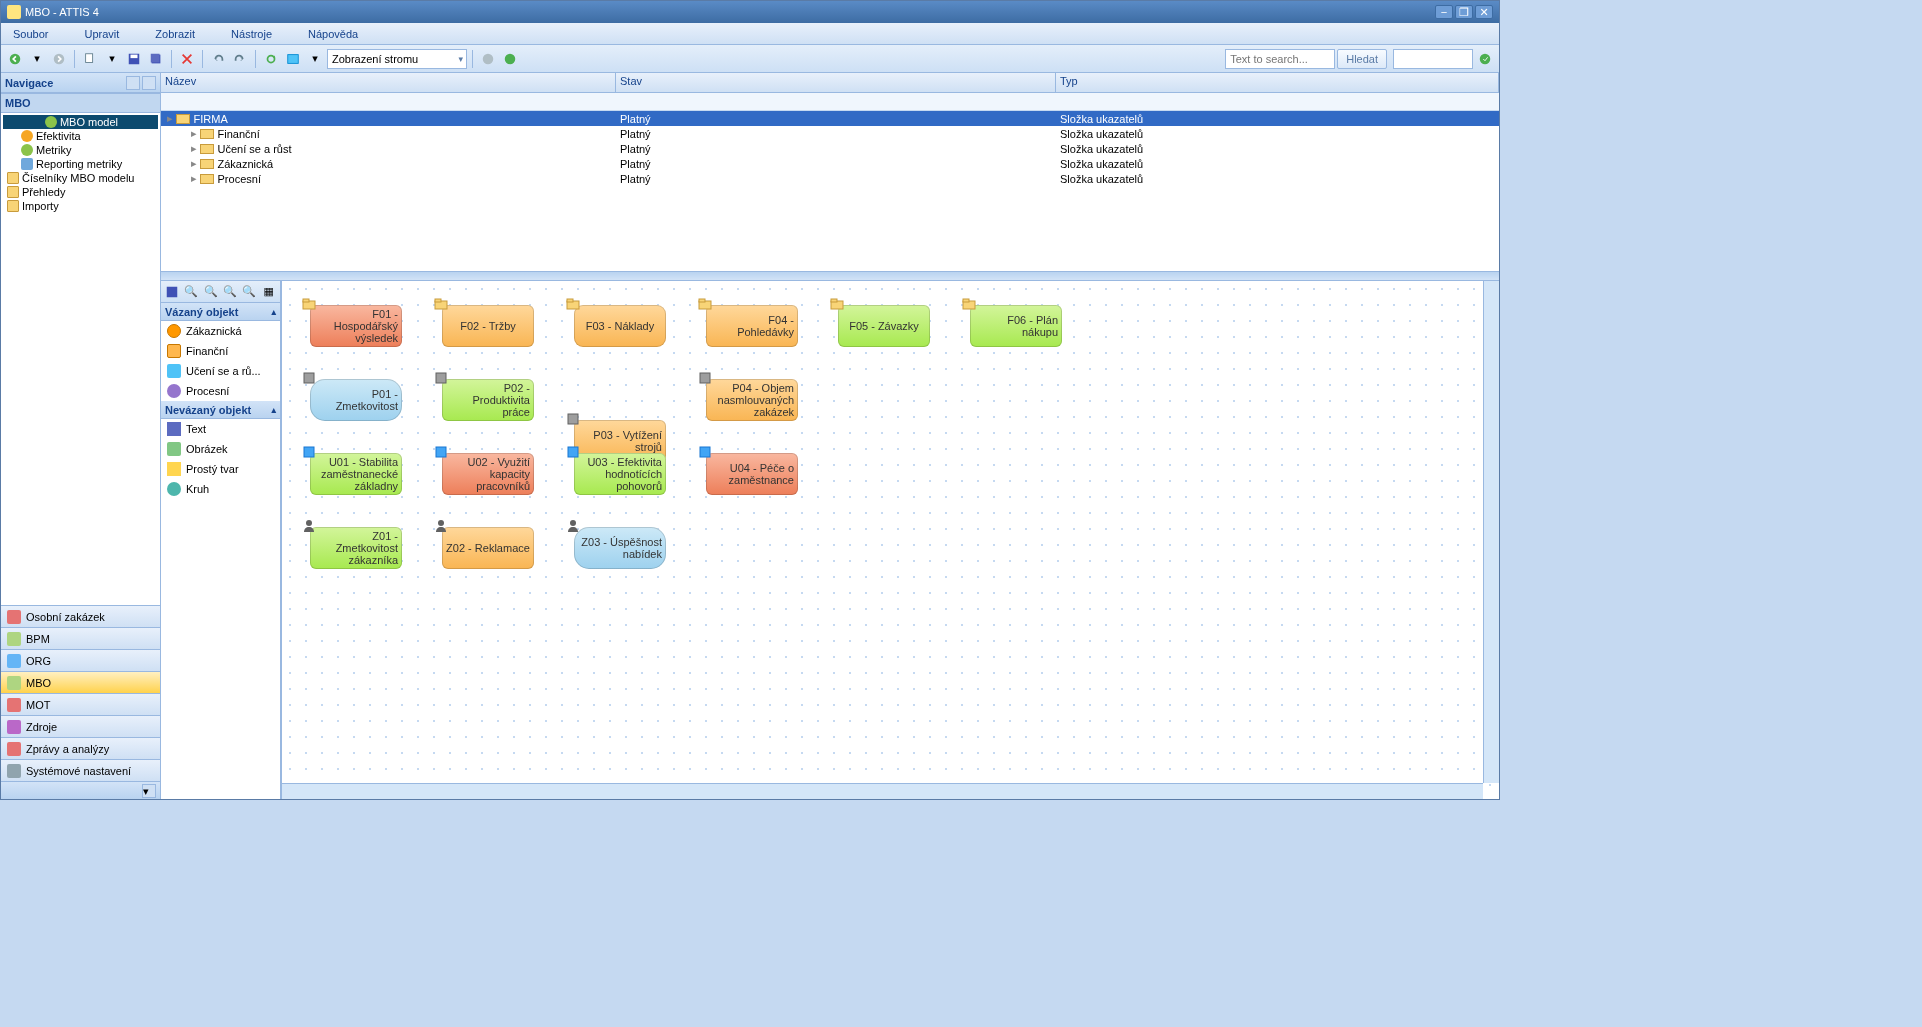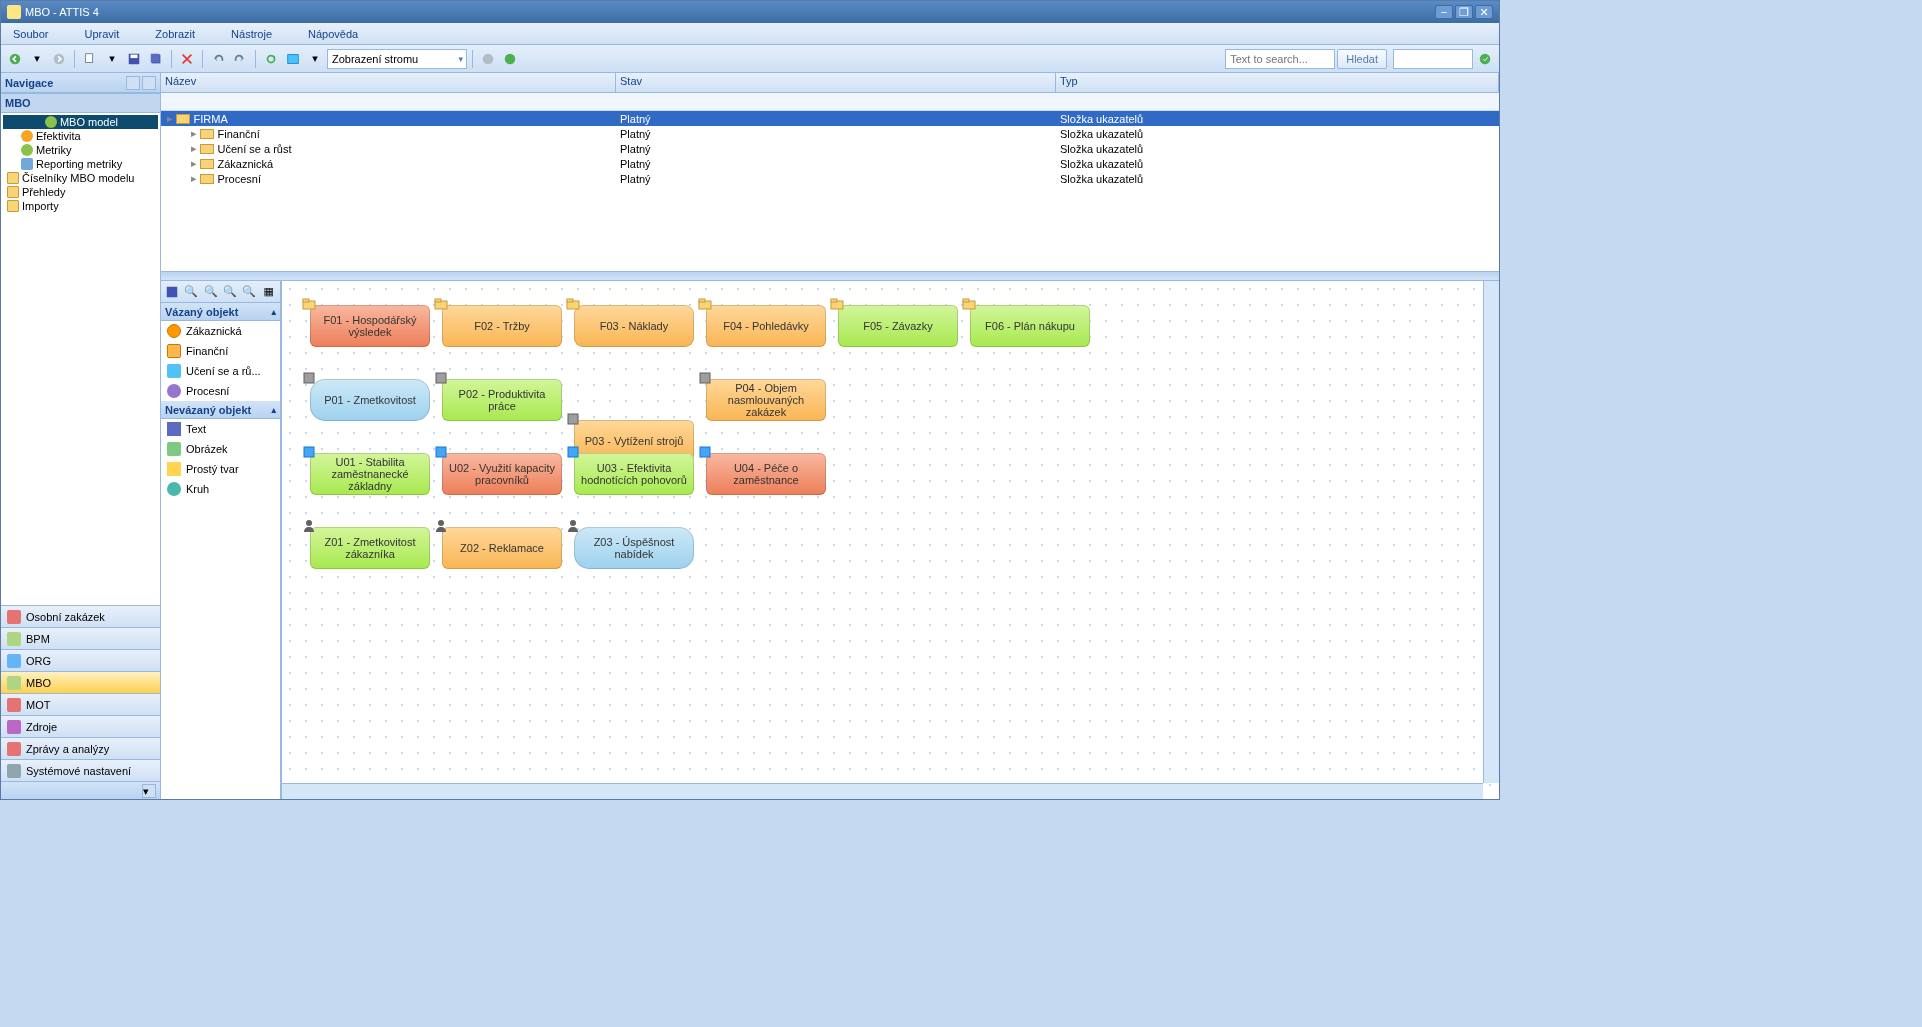--- a/index.html
+++ b/index.html
@@ -62,21 +62,21 @@
 .toolbox .titem .ti { width: 14px; height: 14px; margin-right: 5px; }
 .toolbox .titem .ti.p1 { background: #ff9800; border-radius: 50%; border: 1px solid #c77700; }
 .toolbox .titem .ti.p2 { background: #ffb74d; border-radius: 2px; border: 1px solid #c77700; }
 .toolbox .titem .ti.p3 { background: #4fc3f7; border-radius: 2px; }
 .toolbox .titem .ti.p4 { background: #9575cd; border-radius: 50%; }
 .toolbox .titem .ti.t1 { background: #5c6bc0; }
 .toolbox .titem .ti.t2 { background: #81c784; border-radius: 2px; }
 .toolbox .titem .ti.t3 { background: #ffd54f; }
 .toolbox .titem .ti.t4 { background: #4db6ac; border-radius: 50%; }
 .canvas { flex: 1; position: relative; background: #fff; background-image: radial-gradient(#c5d9f1 1px, transparent 1px); background-size: 16px 16px; overflow: auto; border-left: 1px solid #99b8e0; }
-.card { position: absolute; width: 120px; height: 42px; border-radius: 6px; display: flex; align-items: center; justify-content: center; text-align: center; padding: 14px 4px; font-size: 11px; color: #333; box-shadow: inset 0 0 0 1px rgba(0,0,0,.15); }
+.card { position: absolute; width: 92px; height: 42px; border-radius: 6px; display: flex; align-items: center; justify-content: center; text-align: right; padding: 14px 4px; font-size: 11px; color: #333; box-shadow: inset 0 0 0 1px rgba(0,0,0,.15); }
 .card .badge { position: absolute; top: -8px; left: -8px; width: 14px; height: 14px; }
 .c-red { background: linear-gradient(#f9b8a0, #ed7e59); }
 .c-orange { background: linear-gradient(#ffd89b, #f9b553); }
 .c-green { background: linear-gradient(#d3f59b, #a7e94f); }
 .c-blue { background: linear-gradient(#cde9f7, #9dd1ee); border-radius: 15px; }
 .canvas .sbv { position: absolute; right: 0; top: 0; bottom: 16px; width: 16px; background: #d4e6f8; border-left: 1px solid #99b8e0; }
 .canvas .sbh { position: absolute; left: 0; right: 16px; bottom: 0; height: 16px; background: #d4e6f8; border-top: 1px solid #99b8e0; }
 .statusbar { height: 18px; background: linear-gradient(#d2e3f7, #b9d3f0); border-top: 1px solid #99b8e0; display: flex; align-items: center; padding: 0 6px; color: #15428b; }
 .icon-svg { width: 14px; height: 14px; }
 </style>

